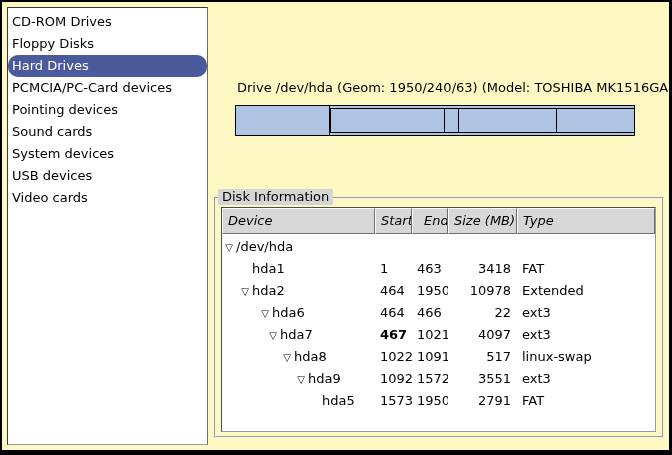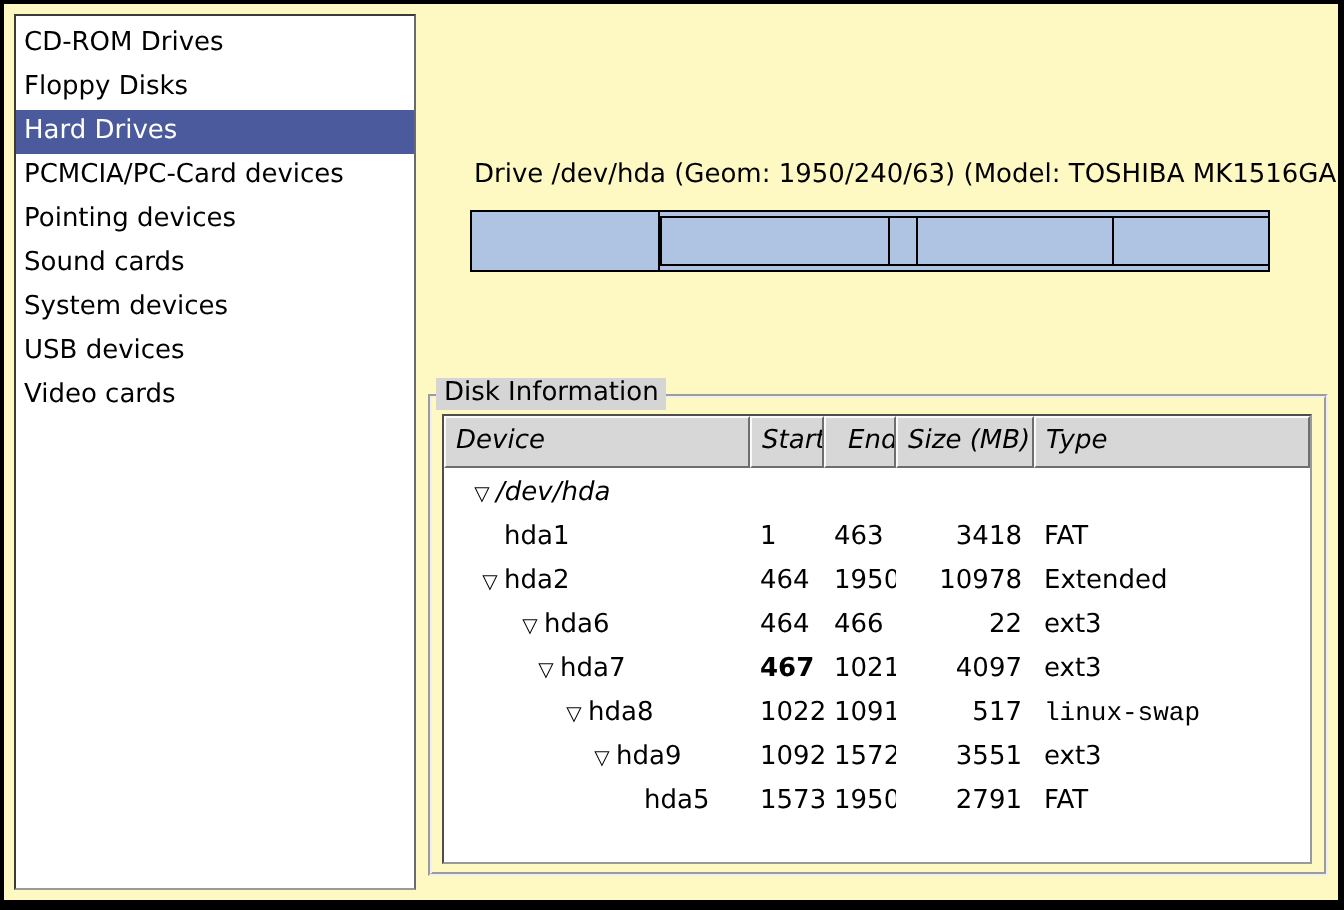--- a/index.html
+++ b/index.html
@@ -12,21 +12,21 @@
     font-size:13px;color:#000;
   }
   
   .sidebar{
     position:absolute;left:5px;top:5px;width:201px;height:438px;
     background:#fff;
     border:1px solid;border-color:#3a3a3a #6b6b6b #9a9a9a #3a3a3a;
     padding-top:3px;overflow:hidden;
   }
   .sitem{height:22px;line-height:22px;padding-left:4px;white-space:nowrap;cursor:default;}
-  .sitem.selected{color:#fff;}
+  .sitem.selected{color:#fff;border-radius:10px;}
   
   .drive-title{position:absolute;left:235px;top:78px;height:16px;line-height:16px;white-space:nowrap;}
   .pbar{
     position:absolute;left:233px;top:103px;width:400px;height:31px;
     border:1px solid #000;background:#aec4e2;
   }
   .pseg-primary{position:absolute;left:0;top:0;bottom:0;border-right:1px solid #000;}
   .pseg-extended{
     position:absolute;top:2px;bottom:2px;right:0;
     border:1px solid #000;border-right:none;
@@ -98,21 +98,21 @@
     <div class="table">
       <div class="thead">
           <div class="hcell" style="width: 153px;">Device</div>
           <div class="hcell" style="width: 37px;">Start</div>
           <div class="hcell" style="width: 36px; padding-left: 11px;">End</div>
           <div class="hcell" style="width: 69px;">Size (MB)</div>
           <div class="hcell" style="width: 140px; flex: 1 1 0%;">Type</div>
         </div>
       <div class="tbody">
           <div class="trow">
-            <div class="cell dev" style="width: 153px; padding-left: 12px; font-style: italic;"><span class="expander">▽</span><span>/dev/hda</span></div>
+            <div class="cell dev" style="width: 153px; padding-left: 0;"><span class="expander">▽</span><span>/dev/hda</span></div>
             <div class="cell start" style="width: 37px;"></div>
             <div class="cell end" style="width: 36px;"></div>
             <div class="cell size" style="width: 69px;"></div>
             <div class="cell type" style="width: 140px; flex: 1 1 0%;"></div>
           </div>
           <div class="trow">
             <div class="cell dev" style="width: 153px; padding-left: 16px;"><span class="expander"></span><span>hda1</span></div>
             <div class="cell start" style="width: 37px;">1</div>
             <div class="cell end" style="width: 36px;">463</div>
             <div class="cell size" style="width: 69px;">3418</div>
@@ -137,21 +137,21 @@
             <div class="cell start" style="width: 37px; font-weight: bold;">467</div>
             <div class="cell end" style="width: 36px;">1021</div>
             <div class="cell size" style="width: 69px;">4097</div>
             <div class="cell type" style="width: 140px; flex: 1 1 0%;">ext3</div>
           </div>
           <div class="trow">
             <div class="cell dev" style="width: 153px; padding-left: 58px;"><span class="expander">▽</span><span>hda8</span></div>
             <div class="cell start" style="width: 37px;">1022</div>
             <div class="cell end" style="width: 36px;">1091</div>
             <div class="cell size" style="width: 69px;">517</div>
-            <div class="cell type" style="width: 140px; flex: 1 1 0%; font-family: Liberation Mono, monospace;">linux-swap</div>
+            <div class="cell type" style="width: 140px; flex: 1 1 0%;">linux-swap</div>
           </div>
           <div class="trow">
             <div class="cell dev" style="width: 153px; padding-left: 72px;"><span class="expander">▽</span><span>hda9</span></div>
             <div class="cell start" style="width: 37px;">1092</div>
             <div class="cell end" style="width: 36px;">1572</div>
             <div class="cell size" style="width: 69px;">3551</div>
             <div class="cell type" style="width: 140px; flex: 1 1 0%;">ext3</div>
           </div>
           <div class="trow">
             <div class="cell dev" style="width: 153px; padding-left: 86px;"><span class="expander"></span><span>hda5</span></div>

